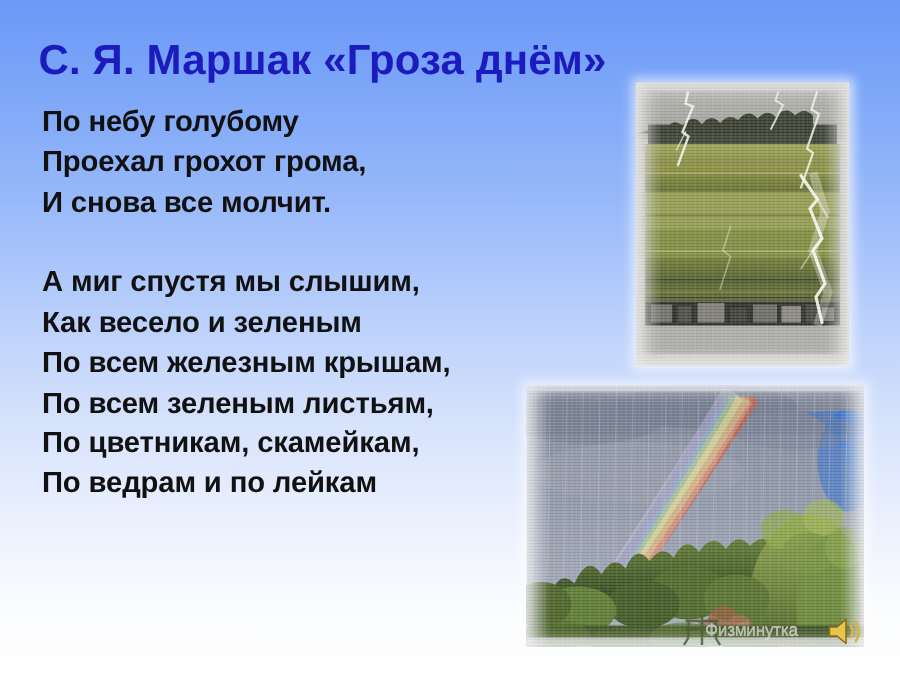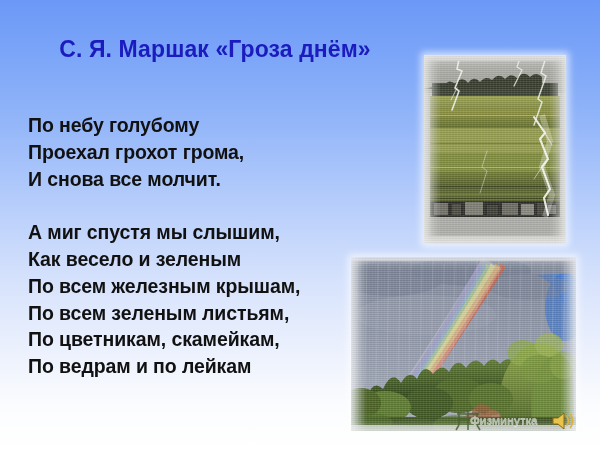--- a/index.html
+++ b/index.html
@@ -26,37 +26,36 @@
                 #ecf1fd 78%,
                 #fbfcfe 90%,
                 #ffffff 100%);
     overflow: hidden;
   }
 
   
   #title {
     position: absolute;
     left: 0;
-    top: 36px;
+    top: 24px;
     width: 430px;
     text-align: center;
-    font-size: 23px;
+    font-size: 28px;
     font-weight: bold;
     color: #1b1bbe;
     letter-spacing: 0.1px;
     white-space: nowrap;
   }
 
   
   #poem {
     position: absolute;
     left: 28px;
     top: 68px;
     width: 390px;
-    margin-top: 44px;
   }
   .poem-line {
     font-size: 19.5px;
     font-weight: bold;
     color: #111111;
     line-height: 26.8px;
     white-space: nowrap;
     letter-spacing: -0.1px;
   }
   .poem-line.blank {
@@ -120,21 +119,21 @@
     box-shadow: inset 0 0 10px 5px rgba(255,255,255,0.55);
     pointer-events: none;
   }
 
   
   #watermark {
     position: absolute;
     left: 470px;
     top: 414px;
     font-size: 11.5px;
-    font-weight: bold;
+    font-weight: normal;
     color: #b9bfae;
     text-shadow: 0 1px 0 rgba(255,255,255,0.6);
     white-space: nowrap;
     letter-spacing: -0.2px;
   }
 
   #logo-mark {
     position: absolute;
     left: 455px;
     top: 405px;

